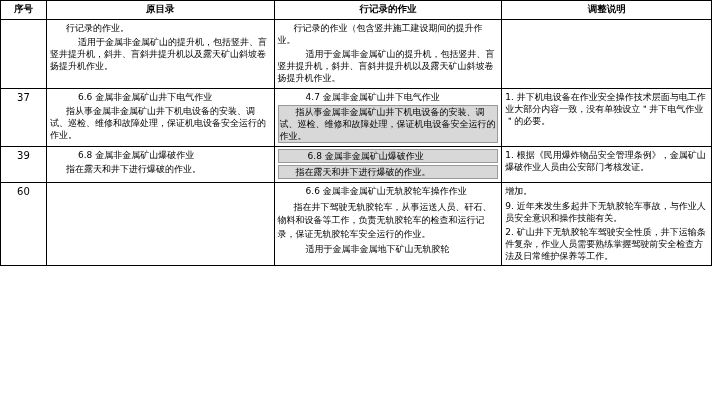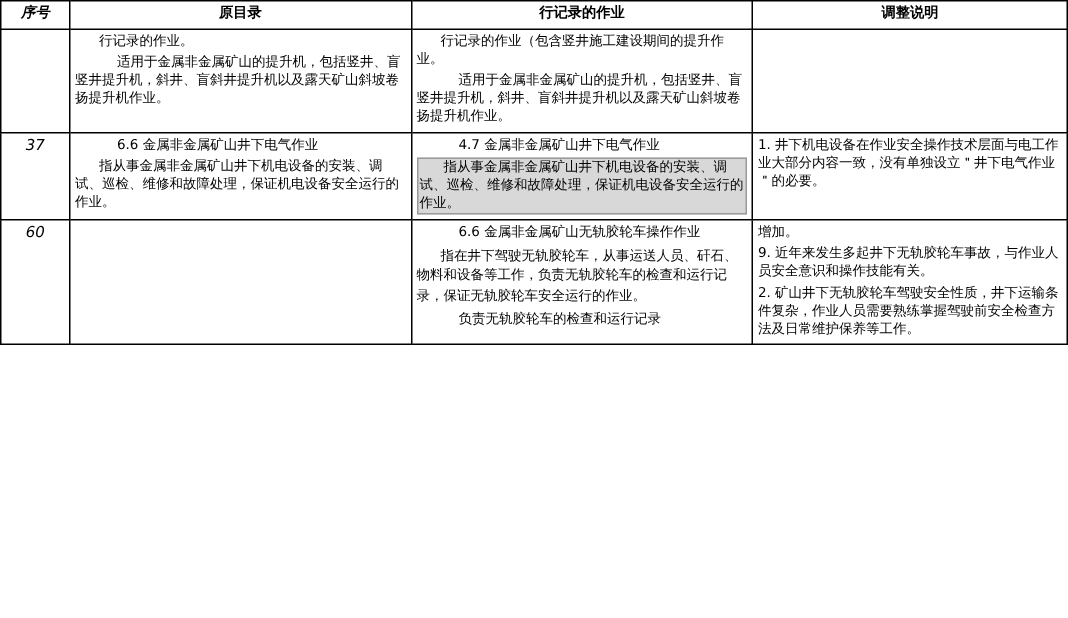--- a/index.html
+++ b/index.html
@@ -26,21 +26,21 @@
     border: 1px solid #000000;
     vertical-align: top;
     padding: 2px 3px 3px 3px;
   }
   thead th {
     font-weight: bold;
     font-size: 9.5px;
     padding: 3px 2px;
     vertical-align: middle;
   }
-  .col-no    { width: 34px;  text-align: center; font-style: italic; }
+  .col-no    { width: 34px;  text-align: center; }
   .col-orig  { width: 196px; }
   .col-rev   { width: 196px; }
   .col-note  { width: 180px; }
 
   td.num {
     text-align: center;
     vertical-align: middle;
     font-size: 10px;
   }
   .p {
@@ -95,28 +95,42 @@
       <td class="col-rev">
         <p class="p ind2">4.7 金属非金属矿山井下电气作业</p>
         <p class="p ind1 hl">指从事金属非金属矿山井下机电设备的安装、调试、巡检、维修和故障处理，保证机电设备安全运行的作业。</p>
       </td>
       <td class="col-note">
         <p class="p">1. 井下机电设备在作业安全操作技术层面与电工作业大部分内容一致，没有单独设立＂井下电气作业＂的必要。</p>
       </td>
     </tr>
 
 
+    <tr>
+      <td class="col-no num">39</td>
+      <td class="col-orig">
+        <p class="p ind2">6.8 金属非金属矿山爆破作业</p>
+        <p class="p ind1">指在露天和井下进行爆破的作业。</p>
+      </td>
+      <td class="col-rev">
+        <p class="p ind2 hl">6.8 金属非金属矿山爆破作业</p>
+        <p class="p ind1 hl">指在露天和井下进行爆破的作业。</p>
+      </td>
+      <td class="col-note">
+        <p class="p">1. 根据《民用爆炸物品安全管理条例》，金属矿山爆破作业人员由公安部门考核发证。</p>
+      </td>
+    </tr>
 
     <tr>
       <td class="col-no num">60</td>
       <td class="col-orig"></td>
       <td class="col-rev tall">
         <p class="p ind2 b">6.6 金属非金属矿山无轨胶轮车操作作业</p>
         <p class="p ind1 b">指在井下驾驶无轨胶轮车，从事运送人员、矸石、物料和设备等工作，负责无轨胶轮车的检查和运行记录，保证无轨胶轮车安全运行的作业。</p>
-        <p class="p ind2 b">负责无轨胶轮车的检查和运行记录</p>
+        <p class="p ind2 b">适用于金属非金属地下矿山无轨胶轮</p>
       </td>
       <td class="col-note">
         <p class="p">增加。</p>
         <p class="p">9. 近年来发生多起井下无轨胶轮车事故，与作业人员安全意识和操作技能有关。</p>
         <p class="p">2. 矿山井下无轨胶轮车驾驶安全性质，井下运输条件复杂，作业人员需要熟练掌握驾驶前安全检查方法及日常维护保养等工作。</p>
       </td>
     </tr>
 
   </tbody>
 </table>

